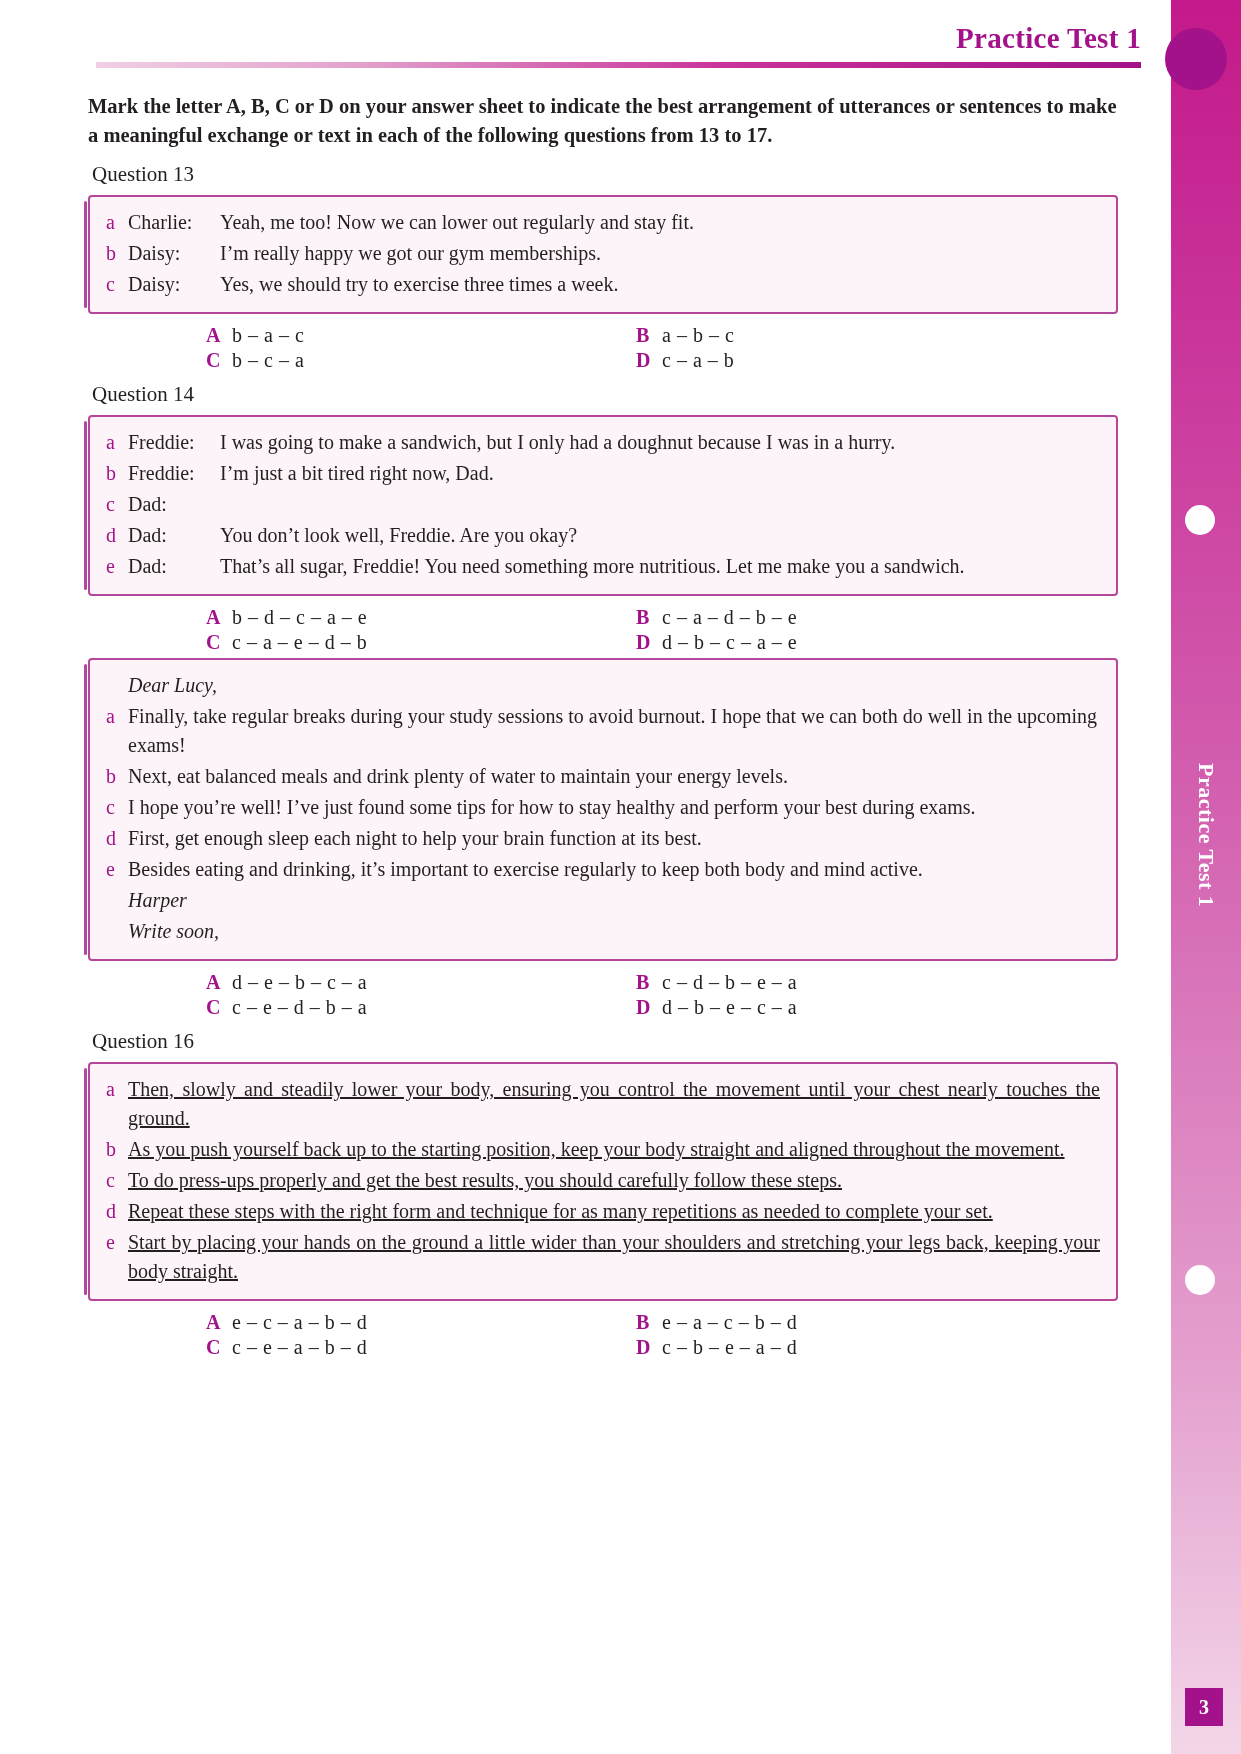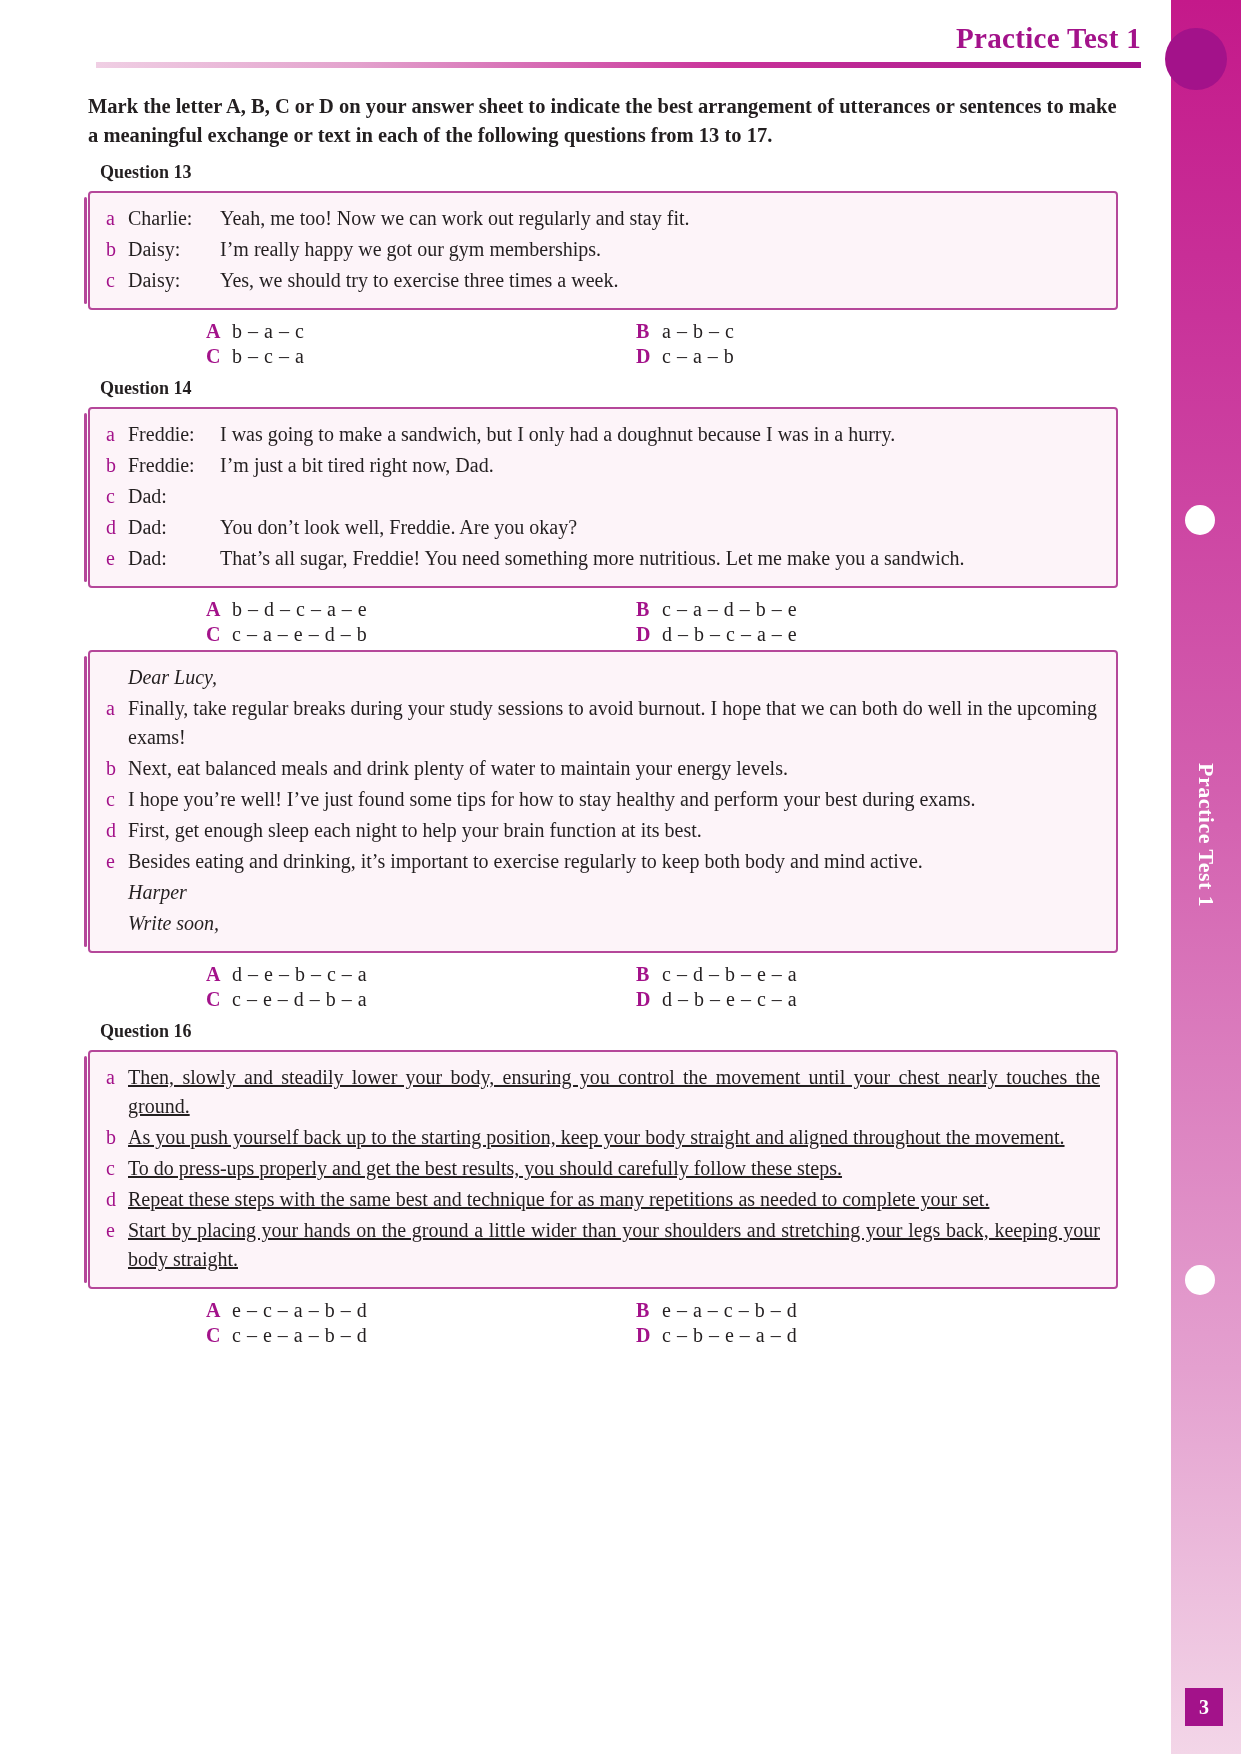--- a/index.html
+++ b/index.html
@@ -94,23 +94,23 @@
   }
 
   .instruction {
     font-size: 20.5px;
     font-weight: bold;
     line-height: 1.42;
     margin-bottom: 12px;
   }
 
   .q-label {
-    font-size: 18px;
-    font-weight: bold;
-    margin: 10px 0 8px 12px;
+    font-size: 21px;
+    font-weight: normal;
+    margin: 10px 0 8px 4px;
   }
 
   .panel {
     position: relative;
     background: #fdf4f9;
     border: 2px solid #b5479a;
     border-radius: 4px;
     padding: 10px 16px 12px 16px;
     margin-bottom: 6px;
   }
@@ -190,21 +190,21 @@
 
 <div class="content">
 
   <div class="instruction">Mark the letter A, B, C or D on your answer sheet to indicate the best arrangement of utterances or sentences to make a meaningful exchange or text in each of the following questions from 13 to 17.</div>
 
   <div class="q-label">Question 13</div>
   <div class="panel">
     <div class="row">
       <span class="letter">a</span>
       <span class="speaker">Charlie:</span>
-      <span class="txt">Yeah, me too! Now we can work out regularly and stay fit.</span>
+      <span class="txt">Yeah, me too! Now we can lower out regularly and stay fit.</span>
     </div>
     <div class="row">
       <span class="letter">b</span>
       <span class="speaker">Daisy:</span>
       <span class="txt">I’m really happy we got our gym memberships.</span>
     </div>
     <div class="row">
       <span class="letter">c</span>
       <span class="speaker">Daisy:</span>
       <span class="txt">Yes, we should try to exercise three times a week.</span>
@@ -328,21 +328,21 @@
     <div class="row justify">
       <span class="letter">b</span>
       <span class="txt">As you push yourself back up to the starting position, keep your body straight and aligned throughout the movement.</span>
     </div>
     <div class="row justify">
       <span class="letter">c</span>
       <span class="txt">To do press-ups properly and get the best results, you should carefully follow these steps.</span>
     </div>
     <div class="row justify">
       <span class="letter">d</span>
-      <span class="txt">Repeat these steps with the same best and technique for as many repetitions as needed to complete your set.</span>
+      <span class="txt">Repeat these steps with the right form and technique for as many repetitions as needed to complete your set.</span>
     </div>
     <div class="row justify">
       <span class="letter">e</span>
       <span class="txt">Start by placing your hands on the ground a little wider than your shoulders and stretching your legs back, keeping your body straight.</span>
     </div>
   </div>
   <div class="options">
     <div class="opt">
       <span class="ol">A</span>
       <span class="ov">e – c – a – b – d</span>

